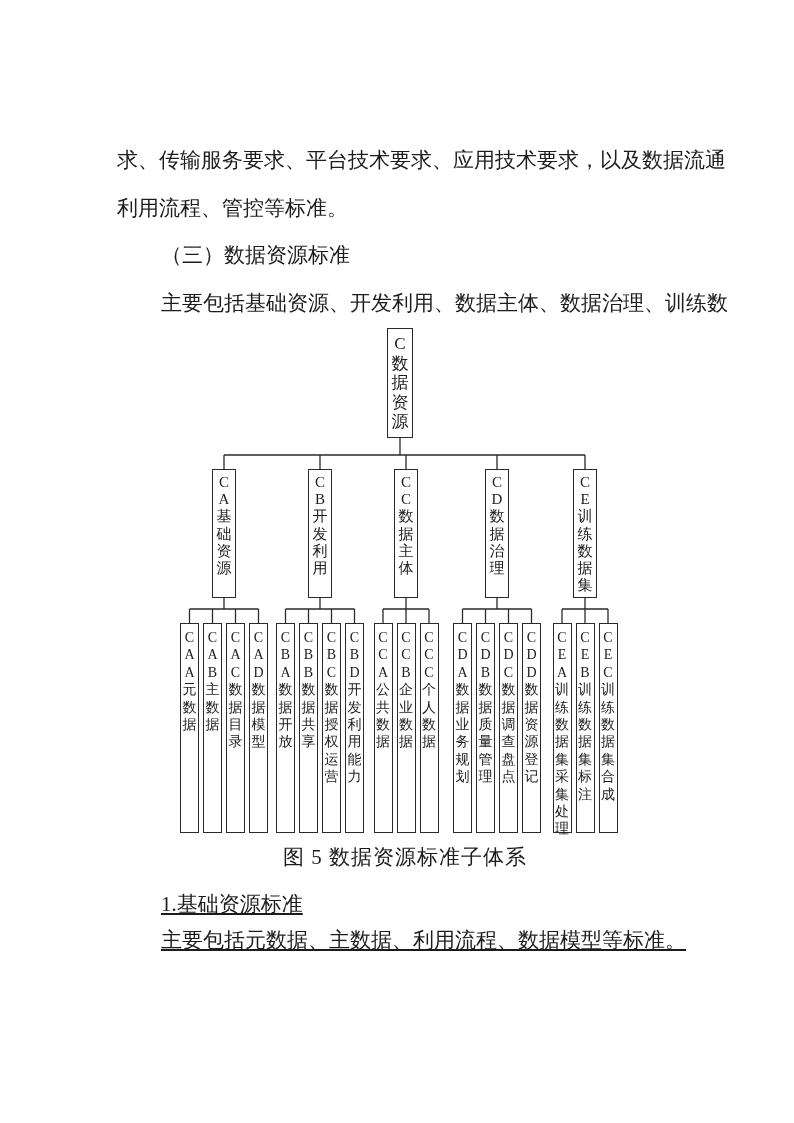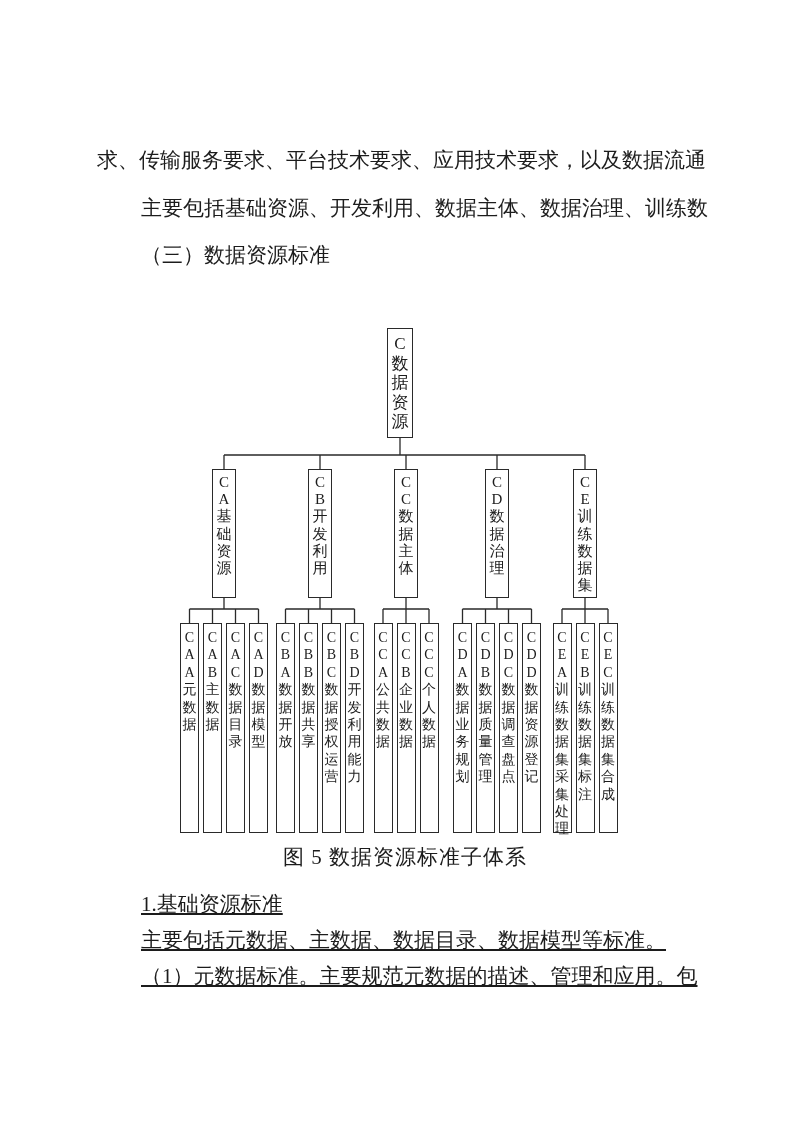--- a/index.html
+++ b/index.html
@@ -6,21 +6,21 @@
   .page{
     position:relative;
     width:794px;height:1123px;
     background:#ffffff;
     font-family:"Liberation Serif","DejaVu Serif",serif;
     color:#1c1c1c;
     overflow:hidden;
   }
   
   .para{position:absolute;left:97px;width:622px;}
-  .para .line{font-size:21px;white-space:pre;letter-spacing:0;}
+  .para .line{font-size:21px;white-space:pre;letter-spacing:0;margin-left:20px;}
   .para-top{top:137px;}
   .para-top .line{height:47.5px;line-height:47.5px;}
   .para-bottom{top:886px;text-decoration:underline;}
   .para-bottom .line{height:36px;line-height:36px;}
   .line.ind{text-indent:44px;}
   
   .figure-caption{
     position:absolute;top:843px;left:0;width:794px;
     text-align:center;font-size:21px;line-height:28px;
     letter-spacing:1px;
@@ -41,22 +41,23 @@
   .vbox.leaf{padding-top:5px;}
   .vbox.leaf .ch{font-size:14px;line-height:17.4px;}
 </style>
 </head>
 <body>
 
 <div class="page">
 
   <div class="para para-top">
     <div class="line">求、传输服务要求、平台技术要求、应用技术要求，以及数据流通</div>
+    <div class="line">利用流程、管控等标准。</div>
+    <div class="line ind">（三）数据资源标准</div>
     <div class="line ind">主要包括基础资源、开发利用、数据主体、数据治理、训练数</div>
-    <div class="line ind">（三）数据资源标准</div>
   </div>
 
   <div class="figure" id="figure">
       <svg width="794" height="1123">
         <path d="M400 438 V455 M224 455 H585 M224 455 V469 M320 455 V469 M406 455 V469 M497 455 V469 M585 455 V469 M224 598 V609 M189.5 609 H258.5 M189.5 609 V623 M212.5 609 V623 M235.5 609 V623 M258.5 609 V623 M320 598 V609 M285.5 609 H354.5 M285.5 609 V623 M308.5 609 V623 M331.5 609 V623 M354.5 609 V623 M406 598 V609 M383 609 H429 M383 609 V623 M406 609 V623 M429 609 V623 M497 598 V609 M462.5 609 H531.5 M462.5 609 V623 M485.5 609 V623 M508.5 609 V623 M531.5 609 V623 M585 598 V609 M562 609 H608 M562 609 V623 M585 609 V623 M608 609 V623" fill="none" stroke="#2a2a2a" stroke-width="1.3"></path>
       </svg>
       <div class="vbox root" style="left: 387px; top: 328px; width: 26px; height: 110px;">
         <div class="ch">C</div>
         <div class="ch">数</div>
         <div class="ch">据</div>
@@ -286,17 +287,16 @@
         <div class="ch">集</div>
         <div class="ch">合</div>
         <div class="ch">成</div>
       </div>
     </div>
 
   <div class="figure-caption">图 5  数据资源标准子体系</div>
 
   <div class="para para-bottom">
     <div class="line ind">1.基础资源标准</div>
-    <div class="line ind">主要包括元数据、主数据、数据目录、数据模型等标准。</div>
-    <div class="line ind">（1）元数据标准。主要规范元数据的描述、管理和应用。包</div>
+    <div class="line ind">主要包括元数据、主数据、利用流程、数据模型等标准。</div>
   </div>
 
 </div>
 
 </body></html>

